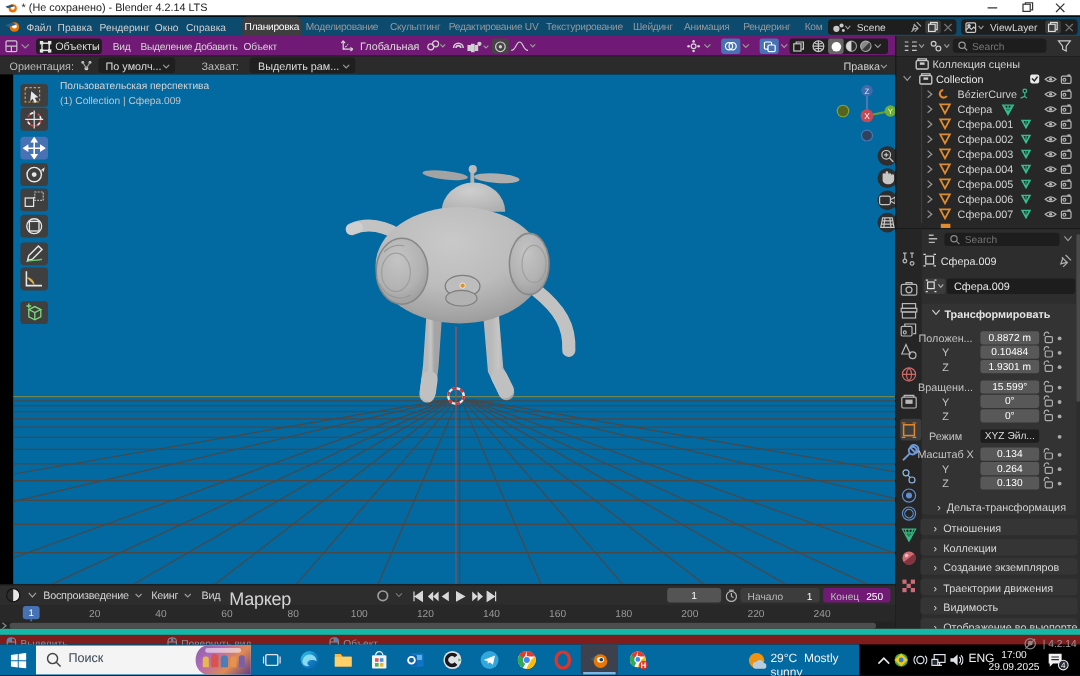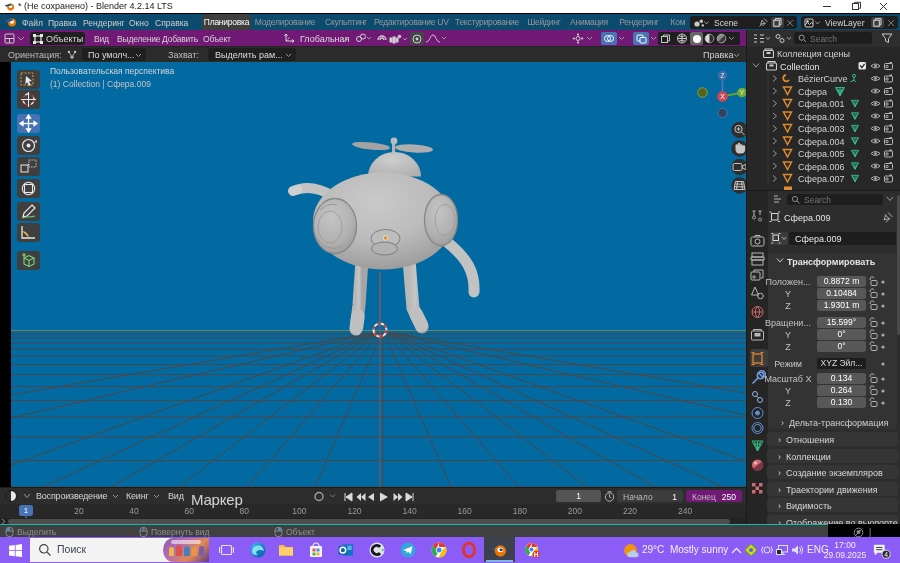--- a/index.html
+++ b/index.html
@@ -30,24 +30,24 @@
   #outliner { left:746px; top:47px; width:154px; height:143px; background:#272727; border-left:1px solid #1a1a1a; overflow:hidden; }
   
   #props { left:746px; top:190px; width:154px; height:334px; background:#2d2d2d; border-left:1px solid #1a1a1a; border-top:1px solid #1a1a1a; overflow:hidden; }
   #ptabs { position:absolute; left:0; top:0; width:21px; height:334px; background:#252525; }
   .pfield { position:absolute; background:#585858; border-radius:2px; color:#fff; font-size:8.5px; text-align:center; white-space:nowrap; overflow:hidden; }
   .plabel { position:absolute; font-size:9px; color:#c3c3c3; text-align:center; }
   .ppanel { position:absolute; background:#353535; border-radius:3px; font-size:9px; color:#d8d8d8; }
   
   #timeline { left:0; top:487px; width:746px; height:37px; background:#2b2b2b; border-top:1px solid #1a1a1a; }
   
-  #statusbar { left:0; top:524px; width:828px; height:13px; background:#404040; border-top:1px solid #14b8a6; }
+  #statusbar { left:0; top:524px; width:900px; height:13px; background:#7f1d1d; border-top:5px solid #14b8a6; }
   .skey { position:absolute; top:2px; font-size:8.5px; color:#909090; }
   
-  #taskbar { left:0; top:537px; width:900px; height:26px; background:#8b5cf6; }
+  #taskbar { left:0; top:537px; width:716px; height:26px; background:#0369a1; }
   .ticon { position:absolute; top:5px; width:16px; height:16px; }
 </style>
 </head>
 <body>
 
 <div id="titlebar" class="abs">
   <svg class="abs" style="left:4px;top:1px" width="12" height="11" viewBox="0 0 12 11">
     <circle cx="6.6" cy="6" r="3.4" fill="#ea7600"></circle>
       <circle cx="6.6" cy="5.4" r="1.7" fill="#fff"></circle>
     <path d="M0.5 4.5 L6 2.8 L8 4.2 L2.5 5.8 Z" fill="#265787"></path>

